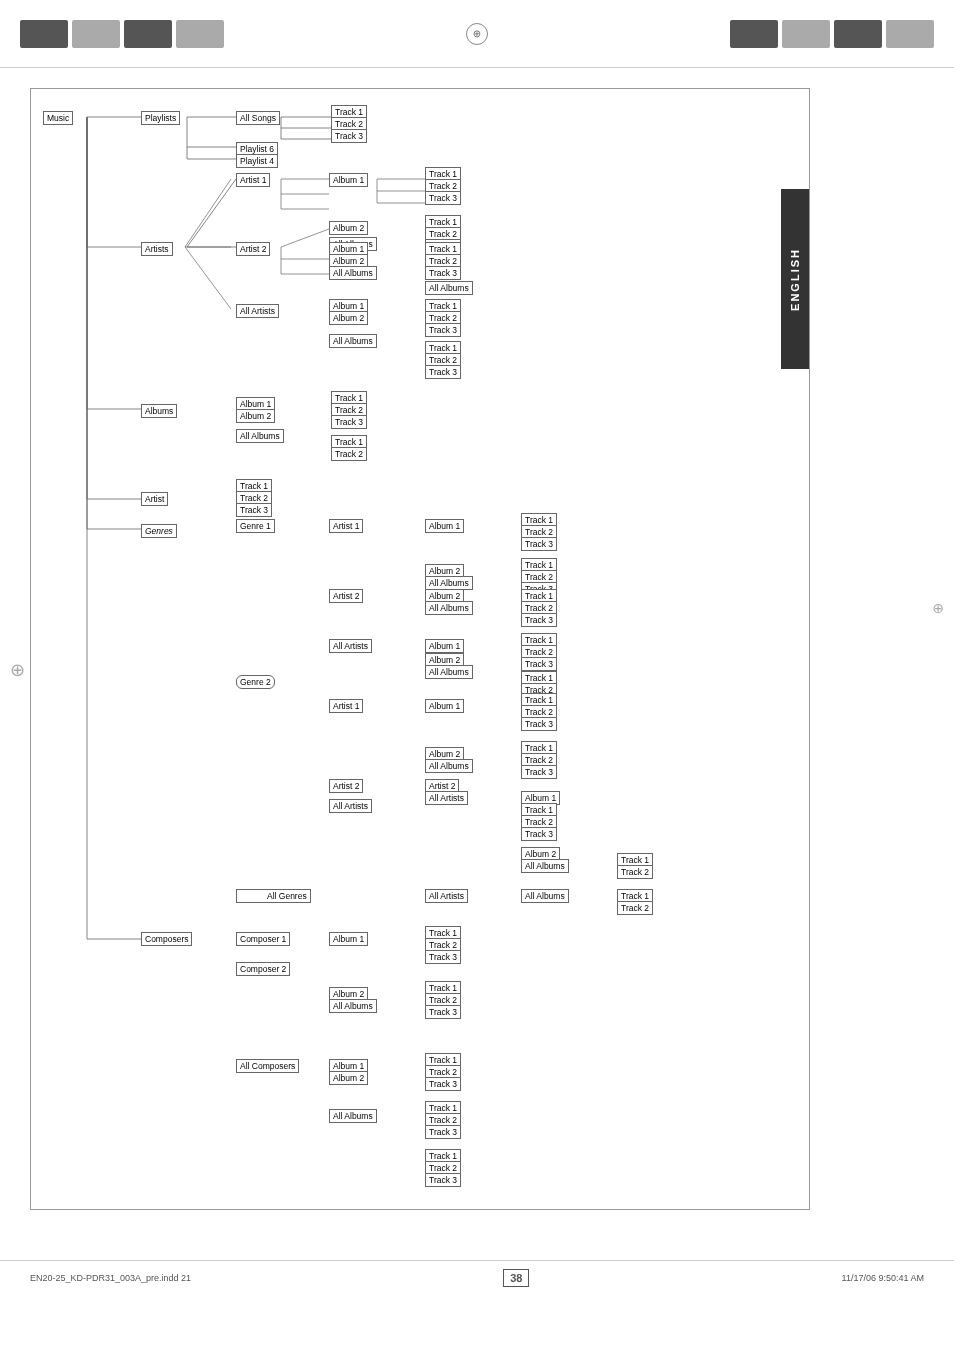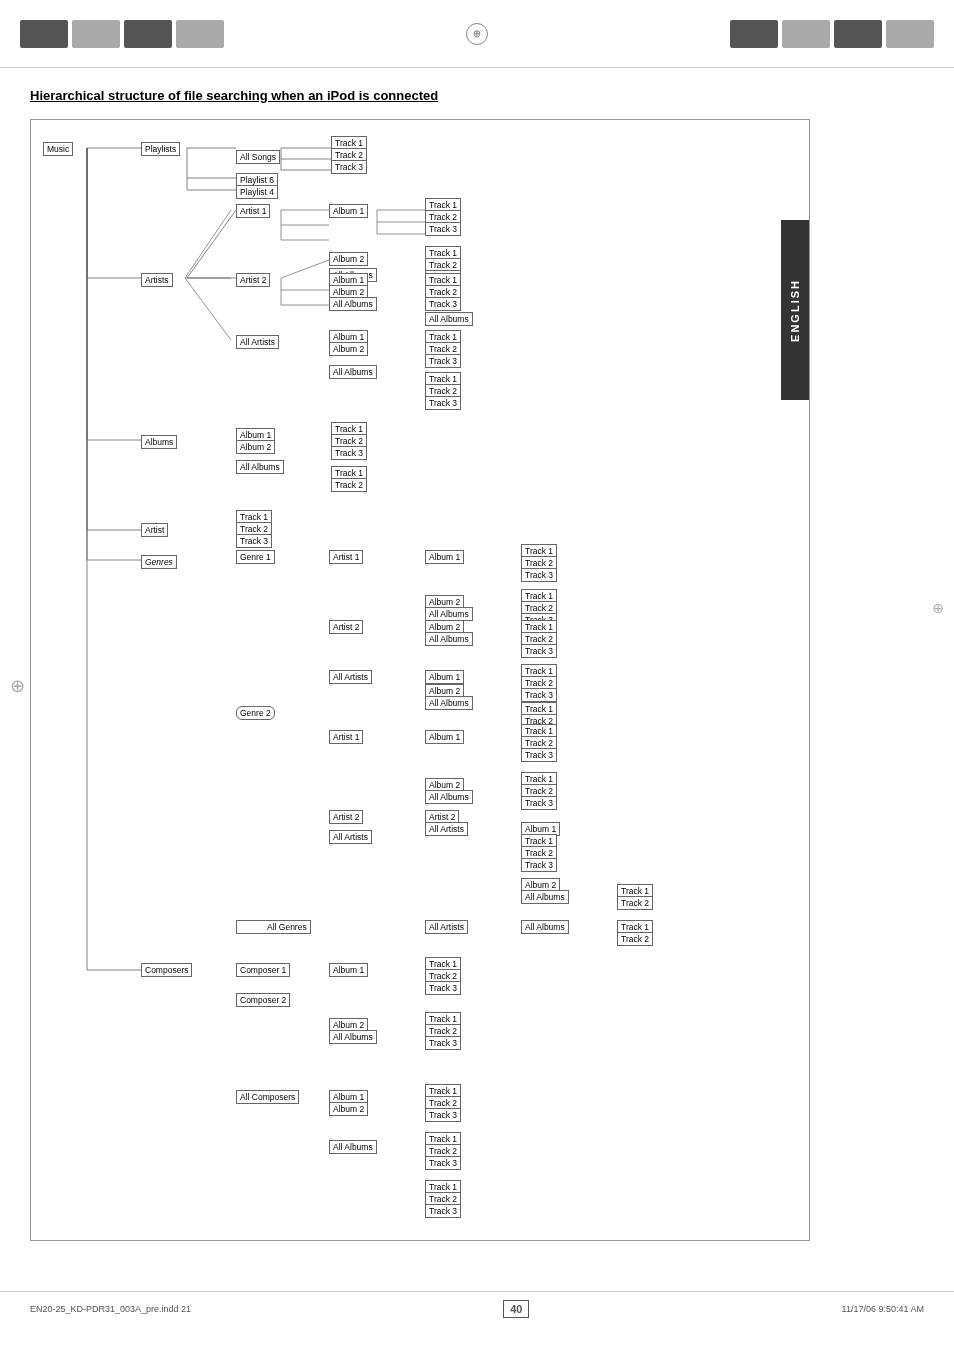--- a/index.html
+++ b/index.html
@@ -160,21 +160,20 @@
     <div class="header-block light"></div>
     <div class="header-block"></div>
     <div class="header-block light"></div>
   </div>
 </div>
 
 <div class="page-content">
 
   <div style="position:absolute; left:10px; top:50%; font-size:18px; color:#aaa;">⊕</div>
 
-  <div class="page-title">Hierarchical structure of file searching when an iPod is connected</div>
 
   <div class="diagram-container">
 
     <div class="english-sidebar">
       <span class="english-text">ENGLISH</span>
     </div>
 
     <div class="diagram-inner">
 
       <svg class="connector-svg">
@@ -241,21 +240,21 @@
 
       <div class="n" style="left:2px; top:12px;">Music</div>
 
       <div class="n" style="left:100px; top:12px;">Playlists</div>
       <div class="n" style="left:100px; top:143px;">Artists</div>
       <div class="n" style="left:100px; top:305px;">Albums</div>
       <div class="n" style="left:100px; top:393px;">Artist</div>
       <div class="n" style="left:100px; top:425px;font-style:italic;">Genres</div>
       <div class="n" style="left:100px; top:833px;">Composers</div>
 
-      <div class="n" style="left:195px; top:20px;">All Songs</div>
+      <div class="n" style="left:195px; top:12px;">All Songs</div>
       <div class="n" style="left:195px; top:43px;">Playlist 6</div>
       <div class="n" style="left:195px; top:55px;">Playlist 4</div>
 
       <div class="n" style="left:290px; top:6px;">Track 1</div>
       <div class="n" style="left:290px; top:18px;">Track 2</div>
       <div class="n" style="left:290px; top:30px;">Track 3</div>
 
       <div class="n" style="left:195px; top:74px;">Artist 1</div>
       <div class="n" style="left:195px; top:143px;">Artist 2</div>
       <div class="n" style="left:195px; top:205px;">All Artists</div>
@@ -415,15 +414,15 @@
 
     </div>
   </div>
 
 </div>
 
 <div style="position:absolute; right:10px; top:600px; font-size:14px; color:#aaa;">⊕</div>
 
 <div class="footer">
   <span>EN20-25_KD-PDR31_003A_pre.indd  21</span>
-  <div class="page-number-box">40</div>
+  <div class="page-number-box">38</div>
   <span>11/17/06  9:50:41 AM</span>
 </div>
 
 </body></html>

